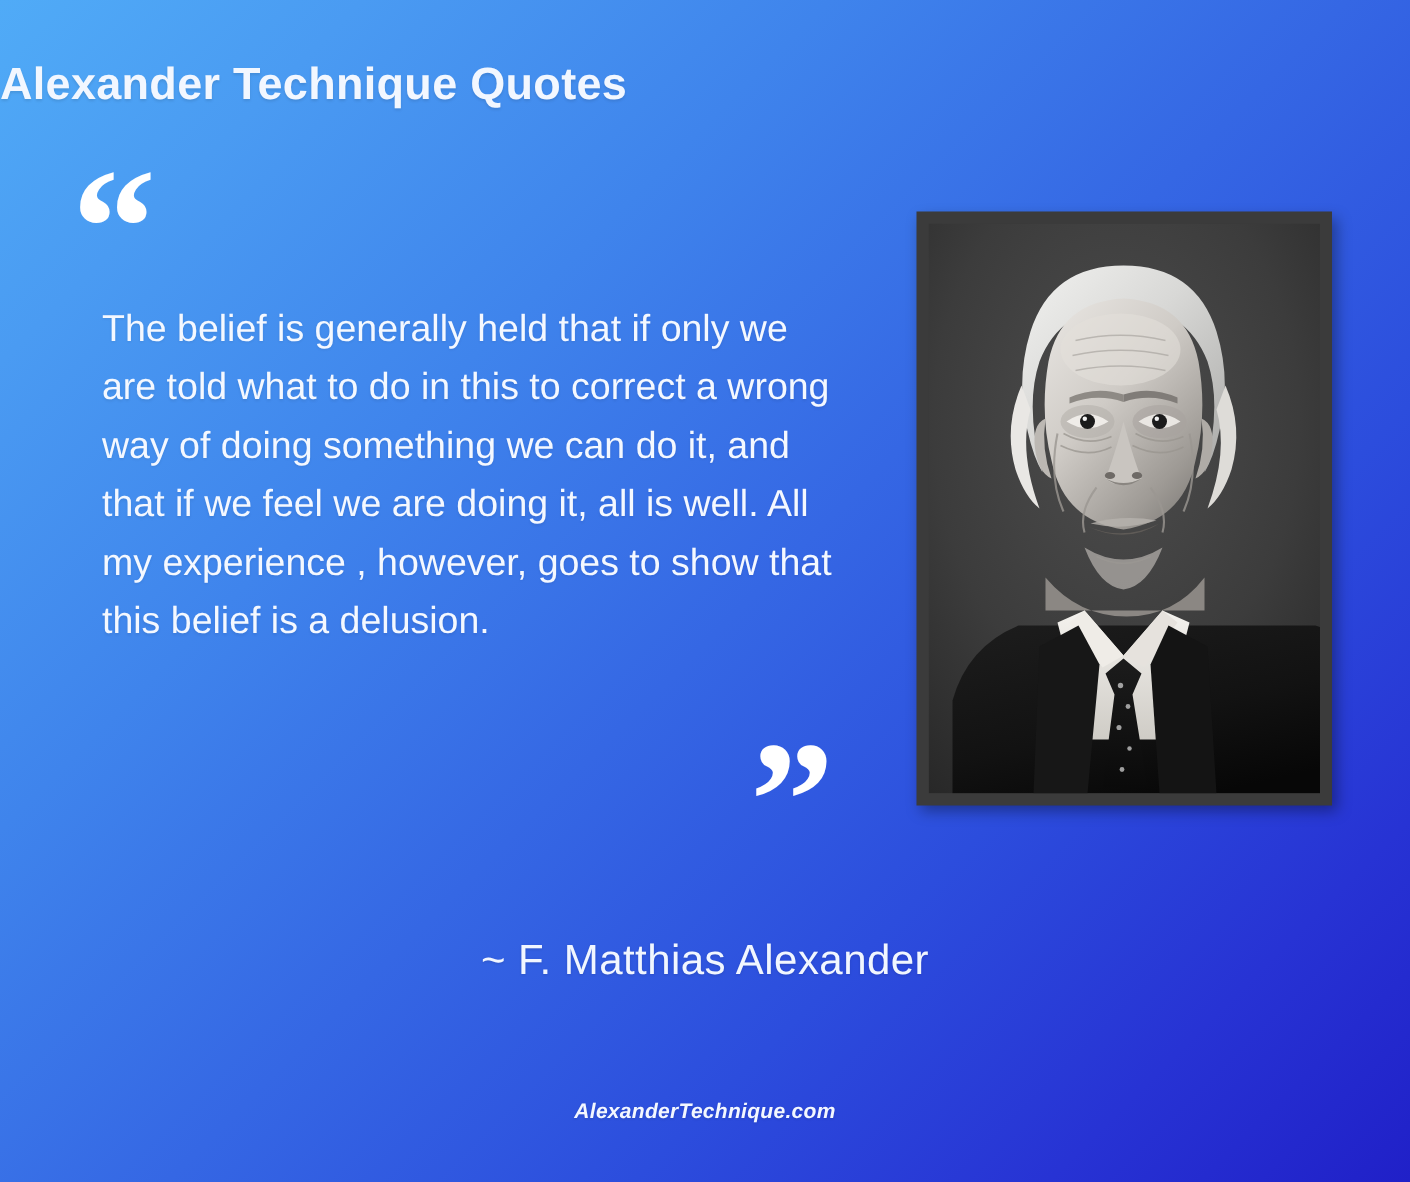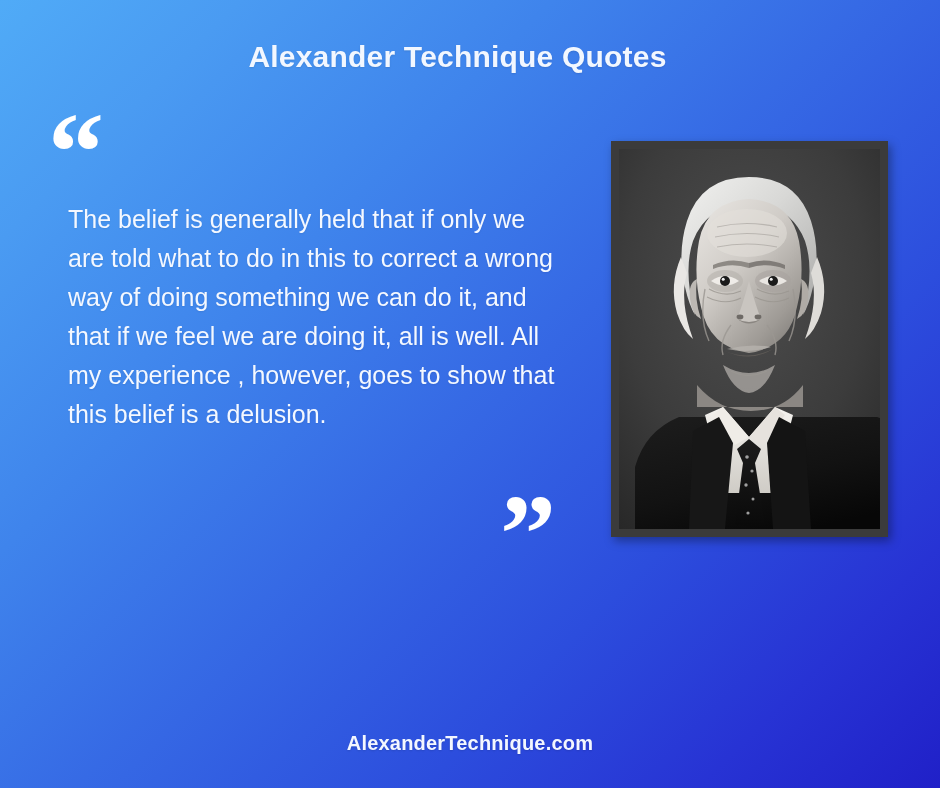--- a/index.html
+++ b/index.html
@@ -26,21 +26,20 @@
         #2733d4 86%,
         #2020c8 100%);
   }
 
   
   .card-title {
     position: absolute;
     top: 40px;
     left: 0;
     width: 915px;
-    text-align: center;
     font-size: 30px;
     font-weight: bold;
     color: #f2f7ff;
     letter-spacing: 0.2px;
     text-shadow: 0 1px 2px rgba(0,0,0,0.10);
   }
 
   
   .quote-mark {
     position: absolute;
@@ -86,25 +85,26 @@
     text-shadow: 0 1px 2px rgba(0,0,0,0.12);
   }
 
   
   .site-footer {
     position: absolute;
     top: 732px;
     left: 0;
     width: 940px;
     text-align: center;
-    font-size: 20px;
+    font-size: 14px;
     font-weight: bold;
     color: #f3f7ff;
     letter-spacing: 0.2px;
     text-shadow: 0 1px 2px rgba(0,0,0,0.12);
+    font-style: italic;
   }
 
   
   .portrait-frame {
     position: absolute;
     left: 611px;
     top: 141px;
     width: 277px;
     height: 396px;
     background: #3b3b3b;
@@ -133,20 +133,21 @@
 <div class="quote-card">
 
   <div class="card-title">Alexander Technique Quotes</div>
 
   <div class="quote-mark quote-mark-open">“</div>
 
   <div class="quote-text">The belief is generally held that if only we are told what to do in this to correct a wrong way of doing something we can do it, and that if we feel we are doing it, all is well. All my experience , however, goes to show that this belief is a delusion.</div>
 
   <div class="quote-mark quote-mark-close">”</div>
 
+  <div class="attribution">~ F. Matthias Alexander</div>
 
   <div class="site-footer">AlexanderTechnique.com</div>
 
   <div class="portrait-frame">
     <div class="portrait-inner">
       <svg class="portrait-svg" viewBox="0 0 261 380" preserveAspectRatio="xMidYMid slice">
         <defs>
           <radialGradient id="bgGrad" cx="48%" cy="35%" r="85%">
             <stop offset="0%" stop-color="#4d4d4d"></stop>
             <stop offset="55%" stop-color="#3c3c3c"></stop>

